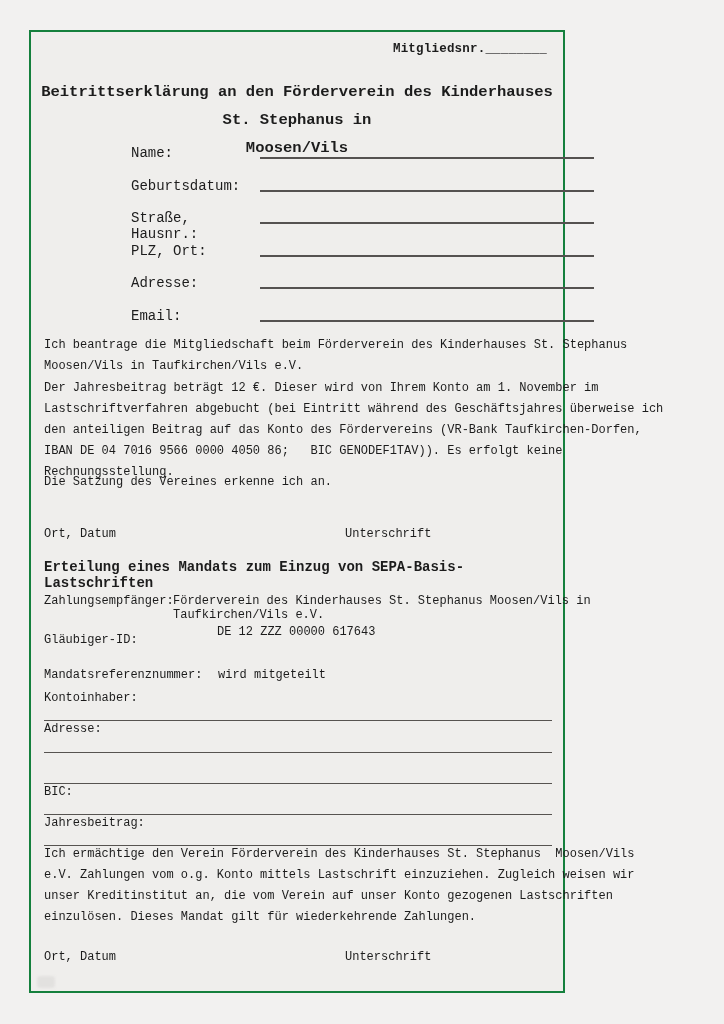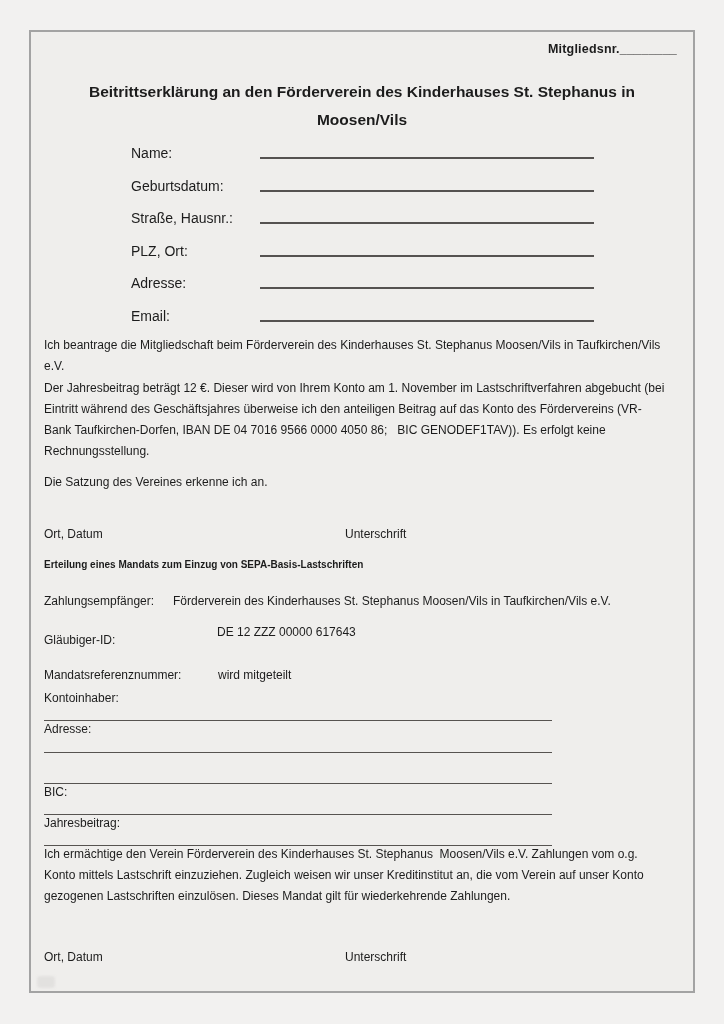--- a/index.html
+++ b/index.html
@@ -9,23 +9,24 @@
     position:relative;
     width:724px; height:1024px;
     background:#f2f1f0;
     font-family:"Liberation Sans", sans-serif;
     color:#1c1c1c;
     overflow:hidden;
   }
   .page {
     position:absolute;
     left:29px; top:30px;
-    width:666px; height:963px;
+    width:536px; height:963px;
     background:#efeeec;
-    border:2px solid #a3a3a3;
+    border:2px solid #15803d;
+    font-family:Liberation Mono, monospace;
   }
   
   .member-no {
     position:absolute; top:10px; right:16px;
     font-size:12.5px; font-weight:600; letter-spacing:0.2px;
   }
   .title {
     position:absolute; top:46px; left:0; right:0;
     text-align:center;
     font-size:15.5px; font-weight:700; line-height:28px;
@@ -50,21 +51,21 @@
   .sig-row {
     position:absolute; left:13px; width:622px; height:16px;
     font-size:12px;
   }
   .sig-row-1 { top:495px; }
   .sig-row-2 { top:918px; }
   .sig-signature { position:absolute; left:301px; top:0; }
   
   .sepa-heading {
     position:absolute; top:527px; left:13px;
-    font-size:10px; font-weight:700;
+    font-size:14px; font-weight:700;
   }
   .info-row {
     position:absolute; left:13px; width:640px;
     font-size:12px; display:flex; white-space:pre-wrap;
   }
   .info-row-0 { top:562px; }
   .info-row-1 { top:593px; }
   .info-row-2 { top:636px; }
   .info-row-0 .info-label { width:129px; flex:0 0 129px; }
   .info-row-1 .info-label { width:173px; flex:0 0 173px;margin-top:8px; }

